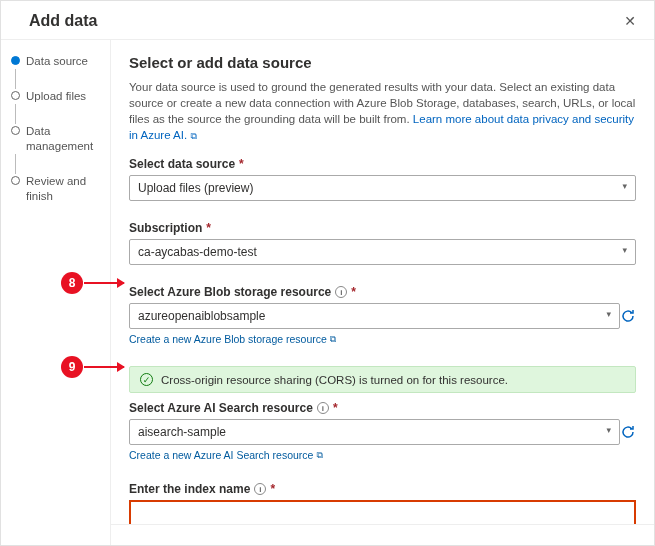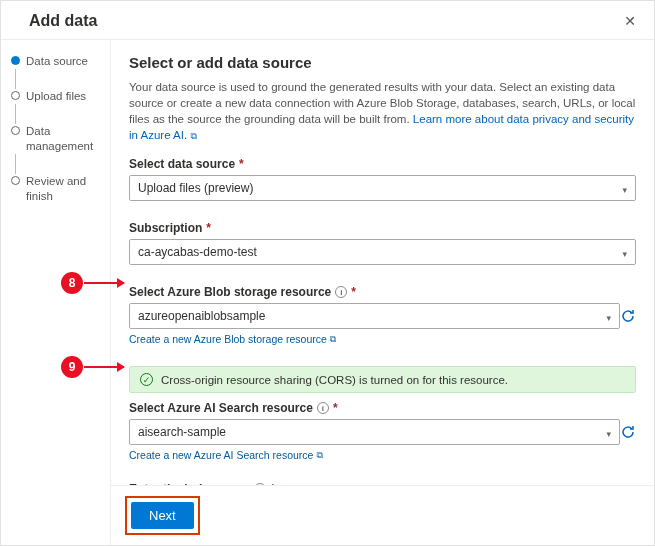--- a/index.html
+++ b/index.html
@@ -117,21 +117,21 @@
     .select, .input {
       width: 100%;
       border: 1px solid #aaa;
       border-radius: 2px;
       padding: 5px 24px 5px 8px;
       font-size: 12px;
       background: #fff;
       position: relative;
       cursor: pointer;
       display: flex;
-      align-items: flex-end;
+      align-items: flex-start;
       justify-content: space-between;
     }
     .select .chev {
       font-size: 9px;
       color: #666;
       position: absolute;
       right: 8px;
     }
     .row-with-refresh {
       display: flex;
@@ -390,23 +390,20 @@
 
       <div class="checkbox-row">
         <span class="checkbox"></span>
         <span>Add vector search to this search resource.</span>
         <span class="info-icon">i</span>
       </div>
     </div>
   </div>
 
   <div class="footer">
-    <span class="btn-primary-wrap">
-      <button class="btn-primary">Next</button>
-    </span>
   </div>
 
   <div class="bubble" style="left:60px; top:271px;">8</div>
   <div class="arrow" style="left:83px; top:281px; width:40px;"></div>
 
   <div class="bubble" style="left:60px; top:355px;">9</div>
   <div class="arrow" style="left:83px; top:365px; width:40px;"></div>
 </div>
 
 </body></html>

